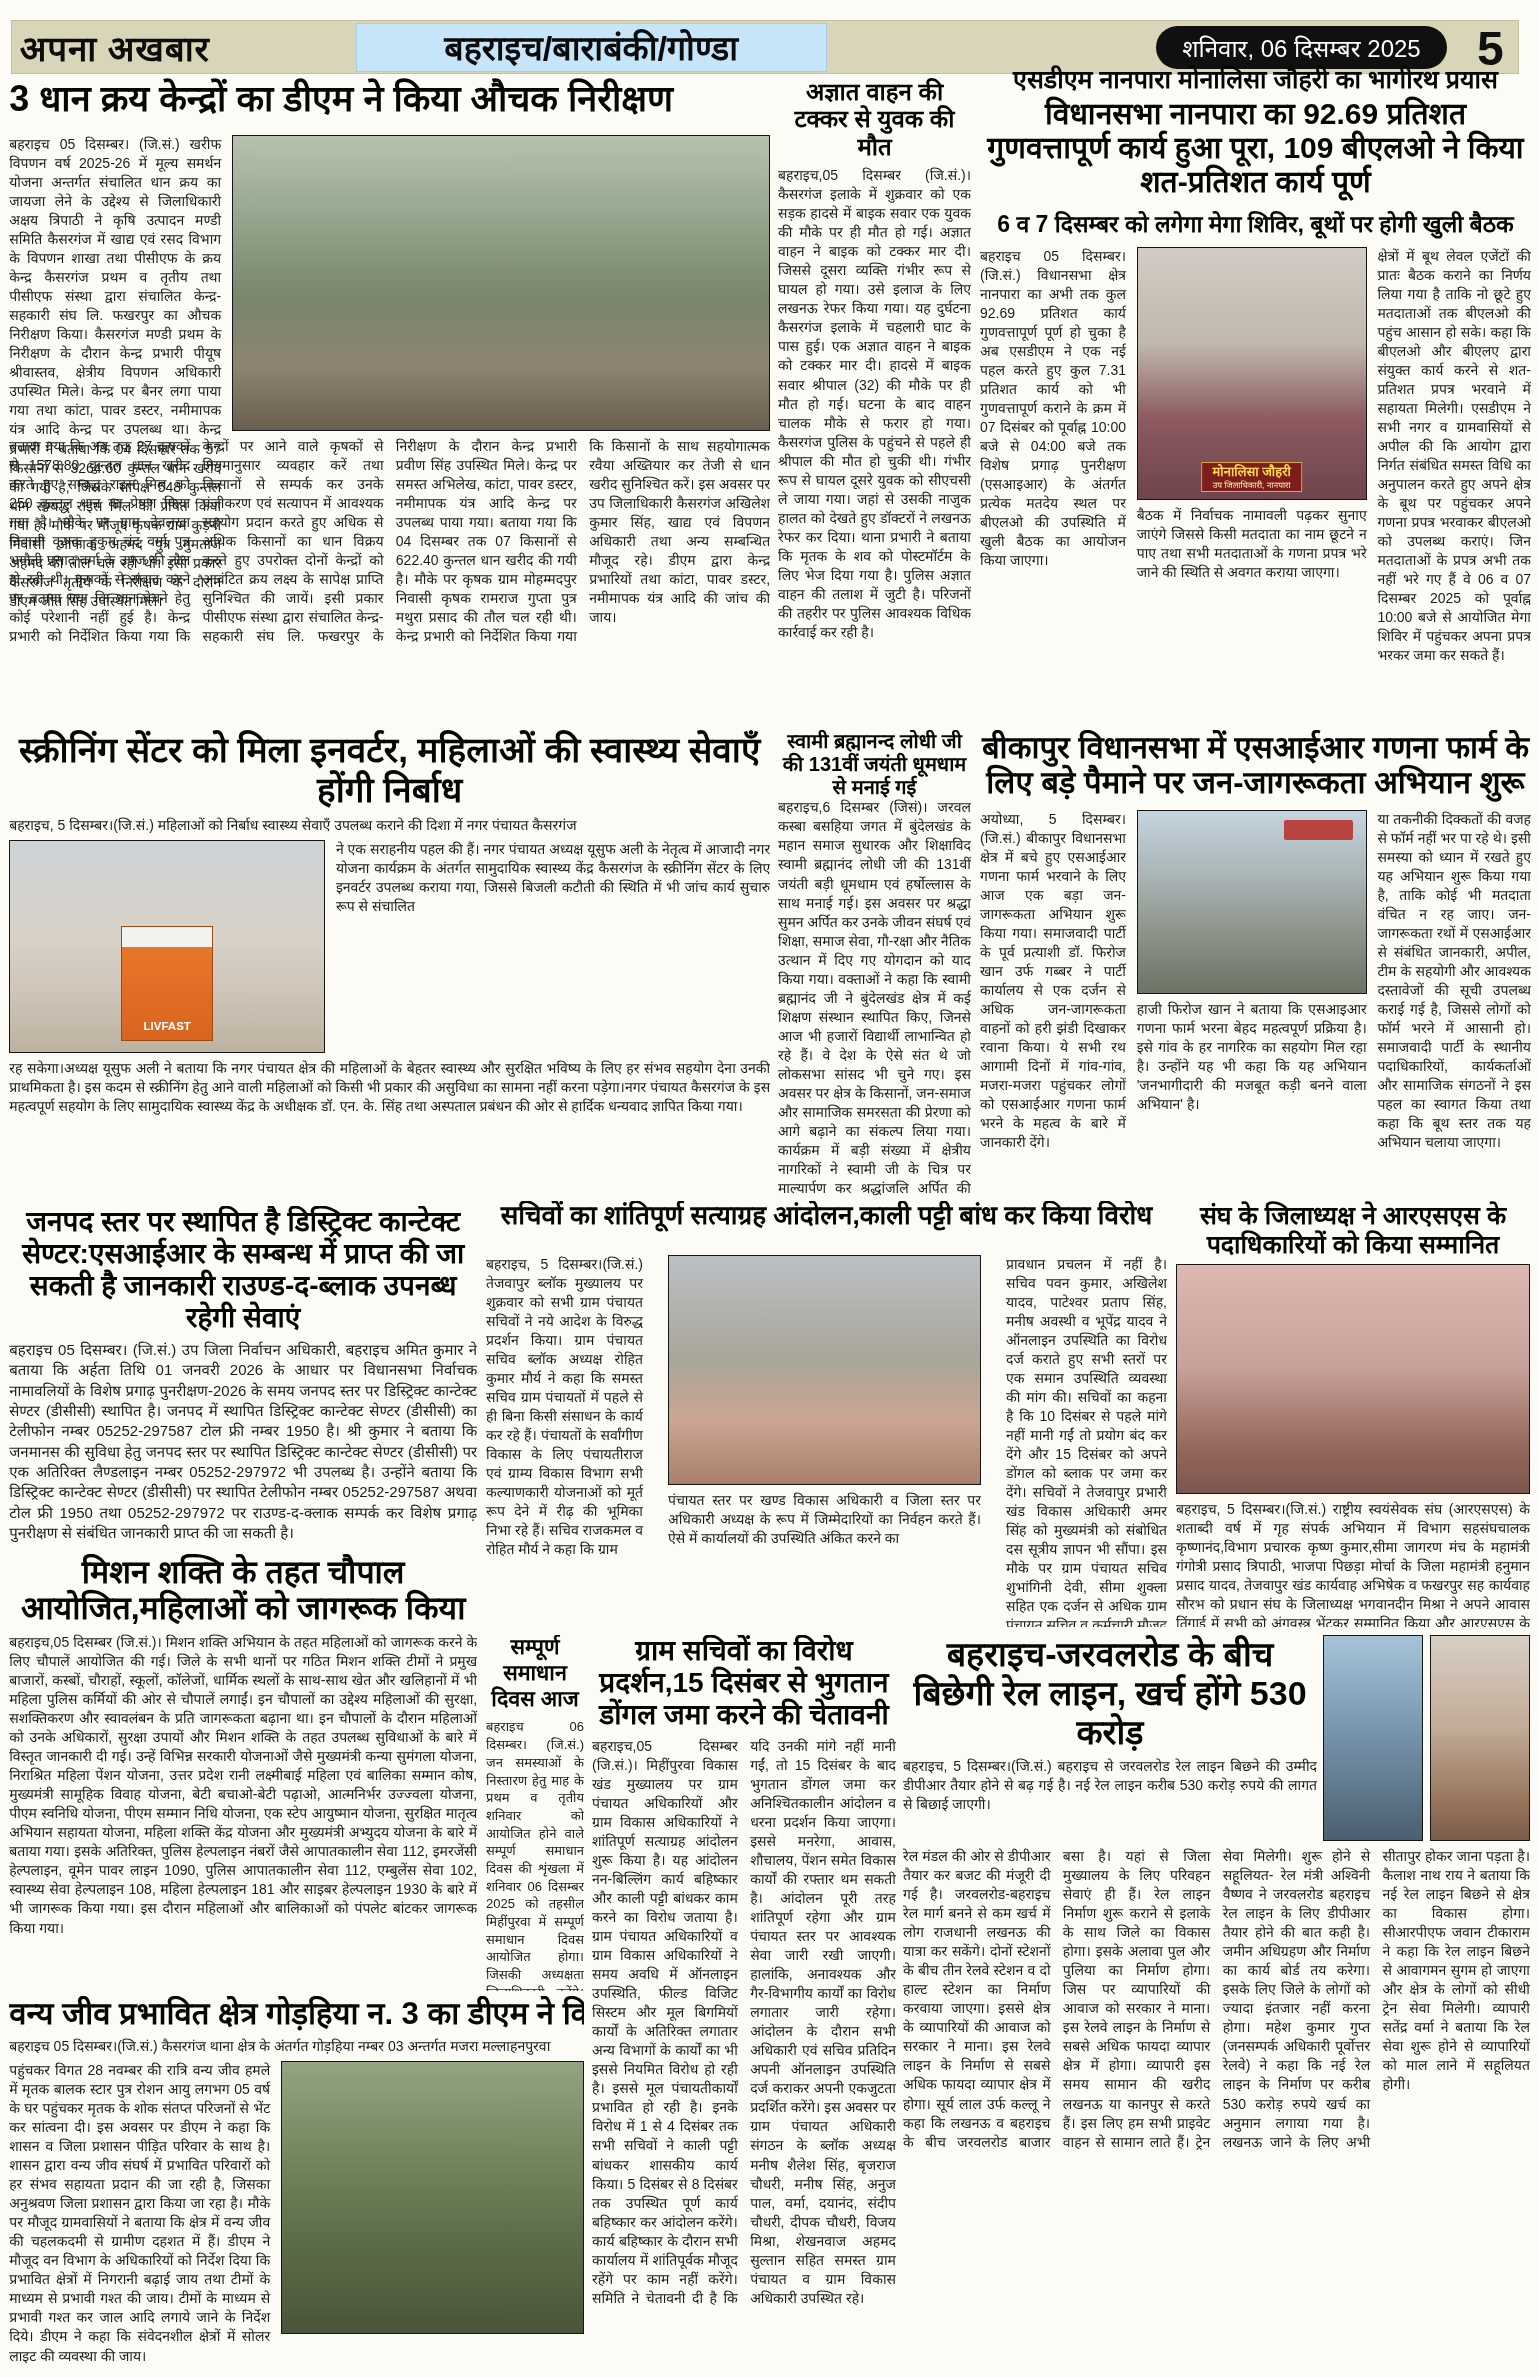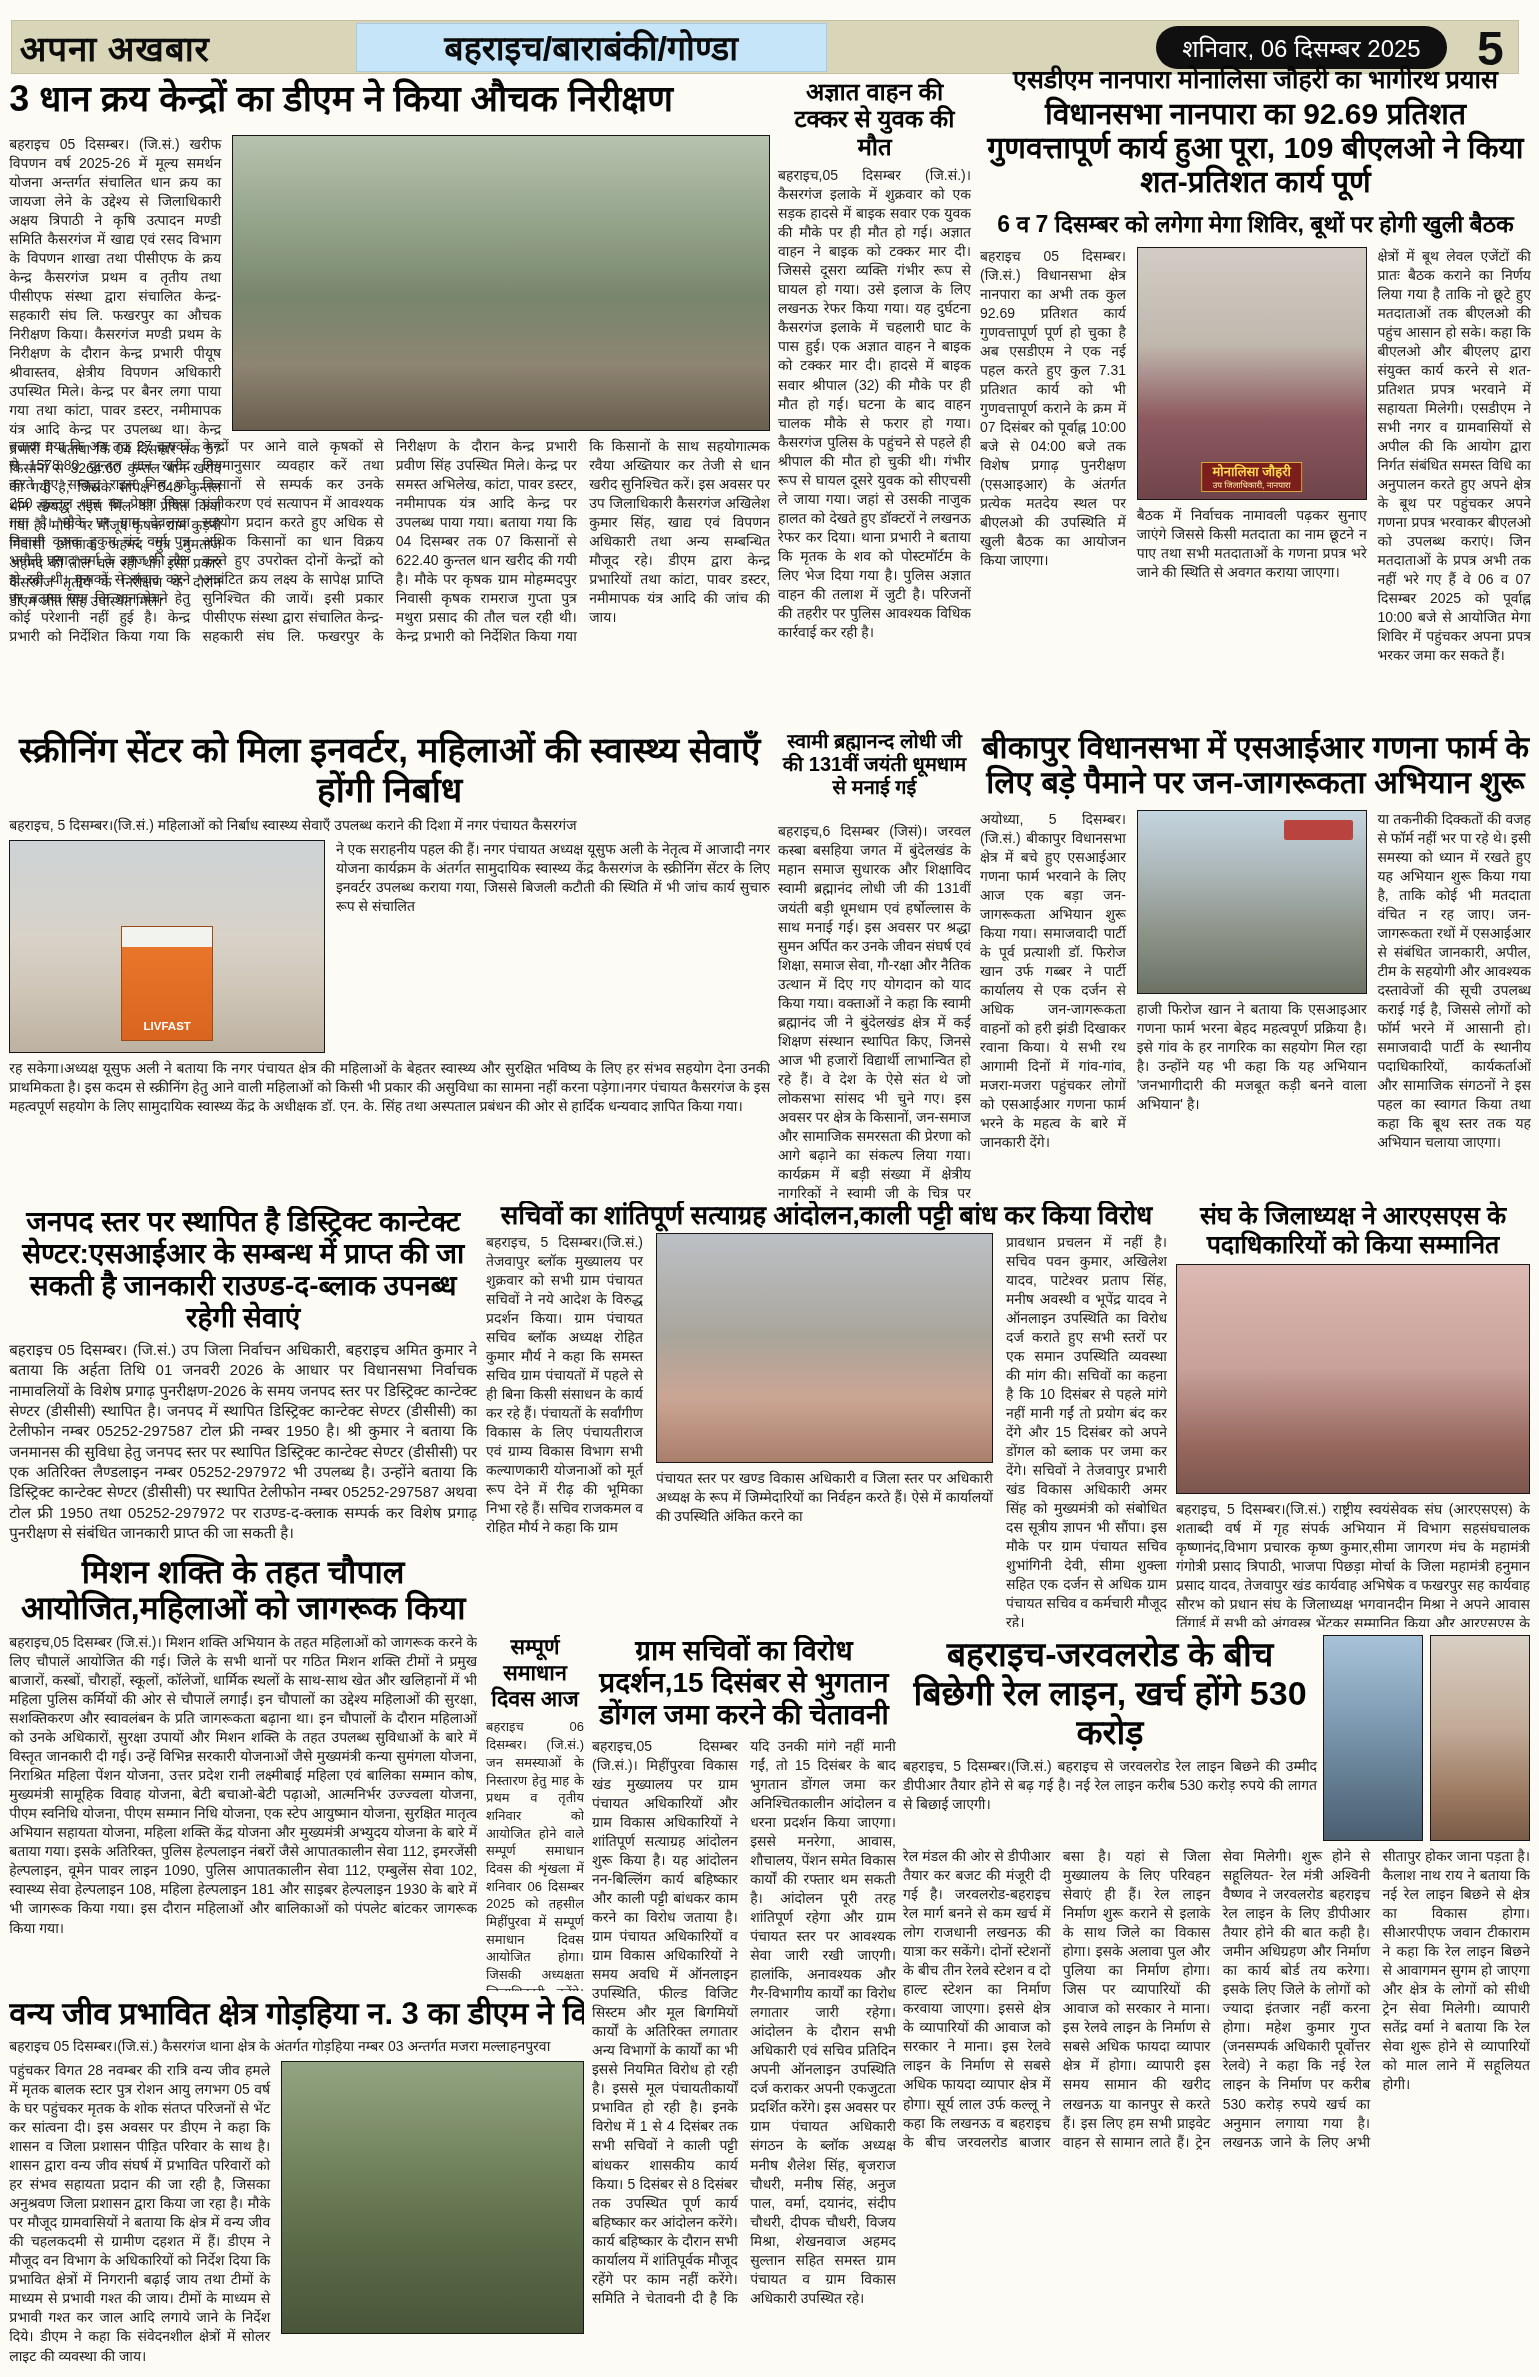--- a/index.html
+++ b/index.html
@@ -89,21 +89,21 @@
         <div class="invbox">
             <span>LIVFAST</span>
           </div>
       </div>
       <div class="bd" style="flex:1">ने एक सराहनीय पहल की हैं। नगर पंचायत अध्यक्ष यूसुफ अली के नेतृत्व में आजादी नगर योजना कार्यक्रम के अंतर्गत सामुदायिक स्वास्थ्य केंद्र कैसरगंज के स्क्रीनिंग सेंटर के लिए इनवर्टर उपलब्ध कराया गया, जिससे बिजली कटौती की स्थिति में भी जांच कार्य सुचारु रूप से संचालित</div>
     </div>
     <div class="bd gap-top">रह सकेगा।अध्यक्ष यूसुफ अली ने बताया कि नगर पंचायत क्षेत्र की महिलाओं के बेहतर स्वास्थ्य और सुरक्षित भविष्य के लिए हर संभव सहयोग देना उनकी प्राथमिकता है। इस कदम से स्क्रीनिंग हेतु आने वाली महिलाओं को किसी भी प्रकार की असुविधा का सामना नहीं करना पड़ेगा।नगर पंचायत कैसरगंज के इस महत्वपूर्ण सहयोग के लिए सामुदायिक स्वास्थ्य केंद्र के अधीक्षक डॉ. एन. के. सिंह तथा अस्पताल प्रबंधन की ओर से हार्दिक धन्यवाद ज्ञापित किया गया।</div>
   </div>
 
   <div class="art" style="left:778px;top:730px;width:193px;height:469px">
-    <div class="hl" style="font-size:20px;margin-bottom:24px">स्वामी ब्रह्मानन्द लोधी जी की 131वीं जयंती धूमधाम से मनाई गई</div>
+    <div class="hl" style="font-size:20px;margin-bottom:0">स्वामी ब्रह्मानन्द लोधी जी की 131वीं जयंती धूमधाम से मनाई गई</div>
     <div class="bd">बहराइच,6 दिसम्बर (जिसं)। जरवल कस्बा बसहिया जगत में बुंदेलखंड के महान समाज सुधारक और शिक्षाविद स्वामी ब्रह्मानंद लोधी जी की 131वीं जयंती बड़ी धूमधाम एवं हर्षोल्लास के साथ मनाई गई। इस अवसर पर श्रद्धा सुमन अर्पित कर उनके जीवन संघर्ष एवं शिक्षा, समाज सेवा, गौ-रक्षा और नैतिक उत्थान में दिए गए योगदान को याद किया गया। वक्ताओं ने कहा कि स्वामी ब्रह्मानंद जी ने बुंदेलखंड क्षेत्र में कई शिक्षण संस्थान स्थापित किए, जिनसे आज भी हजारों विद्यार्थी लाभान्वित हो रहे हैं। वे देश के ऐसे संत थे जो लोकसभा सांसद भी चुने गए। इस अवसर पर क्षेत्र के किसानों, जन-समाज और सामाजिक समरसता की प्रेरणा को आगे बढ़ाने का संकल्प लिया गया। कार्यक्रम में बड़ी संख्या में क्षेत्रीय नागरिकों ने स्वामी जी के चित्र पर माल्यार्पण कर श्रद्धांजलि अर्पित की तथा उनके बताये मार्ग पर चलने का प्रण लिया।</div>
   </div>
 
   <div class="art" style="left:980px;top:730px;width:551px;height:469px">
     <div class="hl" style="font-size:31px">बीकापुर विधानसभा में एसआईआर गणना फार्म के लिए बड़े पैमाने पर जन-जागरूकता अभियान शुरू</div>
     <div style="display:flex;gap:10.7px;margin-top:9.2px">
       <div class="bd" style="width:146px;flex:none">अयोध्या, 5 दिसम्बर। (जि.सं.) बीकापुर विधानसभा क्षेत्र में बचे हुए एसआईआर गणना फार्म भरवाने के लिए आज एक बड़ा जन-जागरूकता अभियान शुरू किया गया। समाजवादी पार्टी के पूर्व प्रत्याशी डॉ. फिरोज खान उर्फ गब्बर ने पार्टी कार्यालय से एक दर्जन से अधिक जन-जागरूकता वाहनों को हरी झंडी दिखाकर रवाना किया। ये सभी रथ आगामी दिनों में गांव-गांव, मजरा-मजरा पहुंचकर लोगों को एसआईआर गणना फार्म भरने के महत्व के बारे में जानकारी देंगे।</div>
       <div style="width:230px;flex:none">
         <div class="photo ph-f" style="height:184px">
           <div class="flagline"></div>
@@ -114,21 +114,21 @@
     </div>
   </div>
 
   <div class="art" style="left:9.2px;top:1206px;width:468px;height:344px">
     <div class="hl" style="font-size:28px">जनपद स्तर पर स्थापित है डिस्ट्रिक्ट कान्टेक्ट सेण्टर:एसआईआर के सम्बन्ध में प्राप्त की जा सकती है जानकारी राउण्ड-द-ब्लाक उपनब्ध रहेगी सेवाएं</div>
     <div class="bd gap-top" style="font-size:15px">बहराइच 05 दिसम्बर। (जि.सं.)  उप जिला निर्वाचन अधिकारी, बहराइच अमित कुमार ने बताया कि अर्हता तिथि 01 जनवरी 2026 के आधार पर विधानसभा निर्वाचक नामावलियों के विशेष प्रगाढ़ पुनरीक्षण-2026 के समय जनपद स्तर पर डिस्ट्रिक्ट कान्टेक्ट सेण्टर (डीसीसी) स्थापित है। जनपद में स्थापित डिस्ट्रिक्ट कान्टेक्ट सेण्टर (डीसीसी) का टेलीफोन नम्बर 05252-297587 टोल फ्री नम्बर 1950 है। श्री कुमार ने बताया कि जनमानस की सुविधा हेतु जनपद स्तर पर स्थापित डिस्ट्रिक्ट कान्टेक्ट सेण्टर (डीसीसी) पर एक अतिरिक्त लैण्डलाइन नम्बर 05252-297972 भी उपलब्ध है। उन्होंने बताया कि डिस्ट्रिक्ट कान्टेक्ट सेण्टर (डीसीसी) पर स्थापित टेलीफोन नम्बर 05252-297587 अथवा टोल फ्री 1950 तथा 05252-297972 पर राउण्ड-द-क्लाक सम्पर्क कर विशेष प्रगाढ़ पुनरीक्षण से संबंधित जानकारी प्राप्त की जा सकती है।</div>
   </div>
 
   <div class="art" style="left:486px;top:1201px;width:681px;height:426px">
     <div class="hl" style="font-size:26px;white-space:nowrap">सचिवों का शांतिपूर्ण सत्याग्रह आंदोलन,काली पट्टी बांध कर किया विरोध</div>
-    <div style="display:flex;gap:13px;margin-top:2px">
+    <div style="display:flex;gap:25px;margin-top:24px">
       <div class="bd" style="width:157px;flex:none">बहराइच, 5 दिसम्बर।(जि.सं.) तेजवापुर ब्लॉक मुख्यालय पर शुक्रवार को सभी ग्राम पंचायत सचिवों ने नये आदेश के विरुद्ध प्रदर्शन किया। ग्राम पंचायत सचिव ब्लॉक अध्यक्ष रोहित कुमार मौर्य ने कहा कि समस्त सचिव ग्राम पंचायतों में पहले से ही बिना किसी संसाधन के कार्य कर रहे हैं। पंचायतों के सर्वांगीण विकास के लिए पंचायतीराज एवं ग्राम्य विकास विभाग सभी कल्याणकारी योजनाओं को मूर्त रूप देने में रीढ़ की भूमिका निभा रहे हैं। सचिव राजकमल व रोहित मौर्य ने कहा कि ग्राम</div>
       <div style="flex:1">
         <div class="photo ph-h" style="height:230px"></div>
         <div class="bd gap-top">पंचायत स्तर पर खण्ड विकास अधिकारी व जिला स्तर पर अधिकारी अध्यक्ष के रूप में जिम्मेदारियों का निर्वहन करते हैं। ऐसे में कार्यालयों की उपस्थिति अंकित करने का</div>
       </div>
       <div class="bd" style="width:161px;flex:none">प्रावधान प्रचलन में नहीं है। सचिव पवन कुमार, अखिलेश यादव, पाटेश्वर प्रताप सिंह, मनीष अवस्थी व भूपेंद्र यादव ने ऑनलाइन उपस्थिति का विरोध दर्ज कराते हुए सभी स्तरों पर एक समान उपस्थिति व्यवस्था की मांग की। सचिवों का कहना है कि 10 दिसंबर से पहले मांगे नहीं मानी गईं तो प्रयोग बंद कर देंगे और 15 दिसंबर को अपने डोंगल को ब्लाक पर जमा कर देंगे। सचिवों ने तेजवापुर प्रभारी खंड विकास अधिकारी अमर सिंह को मुख्यमंत्री को संबोधित दस सूत्रीय ज्ञापन भी सौंपा। इस मौके पर ग्राम पंचायत सचिव शुभांगिनी देवी, सीमा शुक्ला सहित एक दर्जन से अधिक ग्राम पंचायत सचिव व कर्मचारी मौजूद रहे।</div>
     </div>
   </div>
 
   <div class="art" style="left:1176px;top:1201px;width:354px;height:426px">

